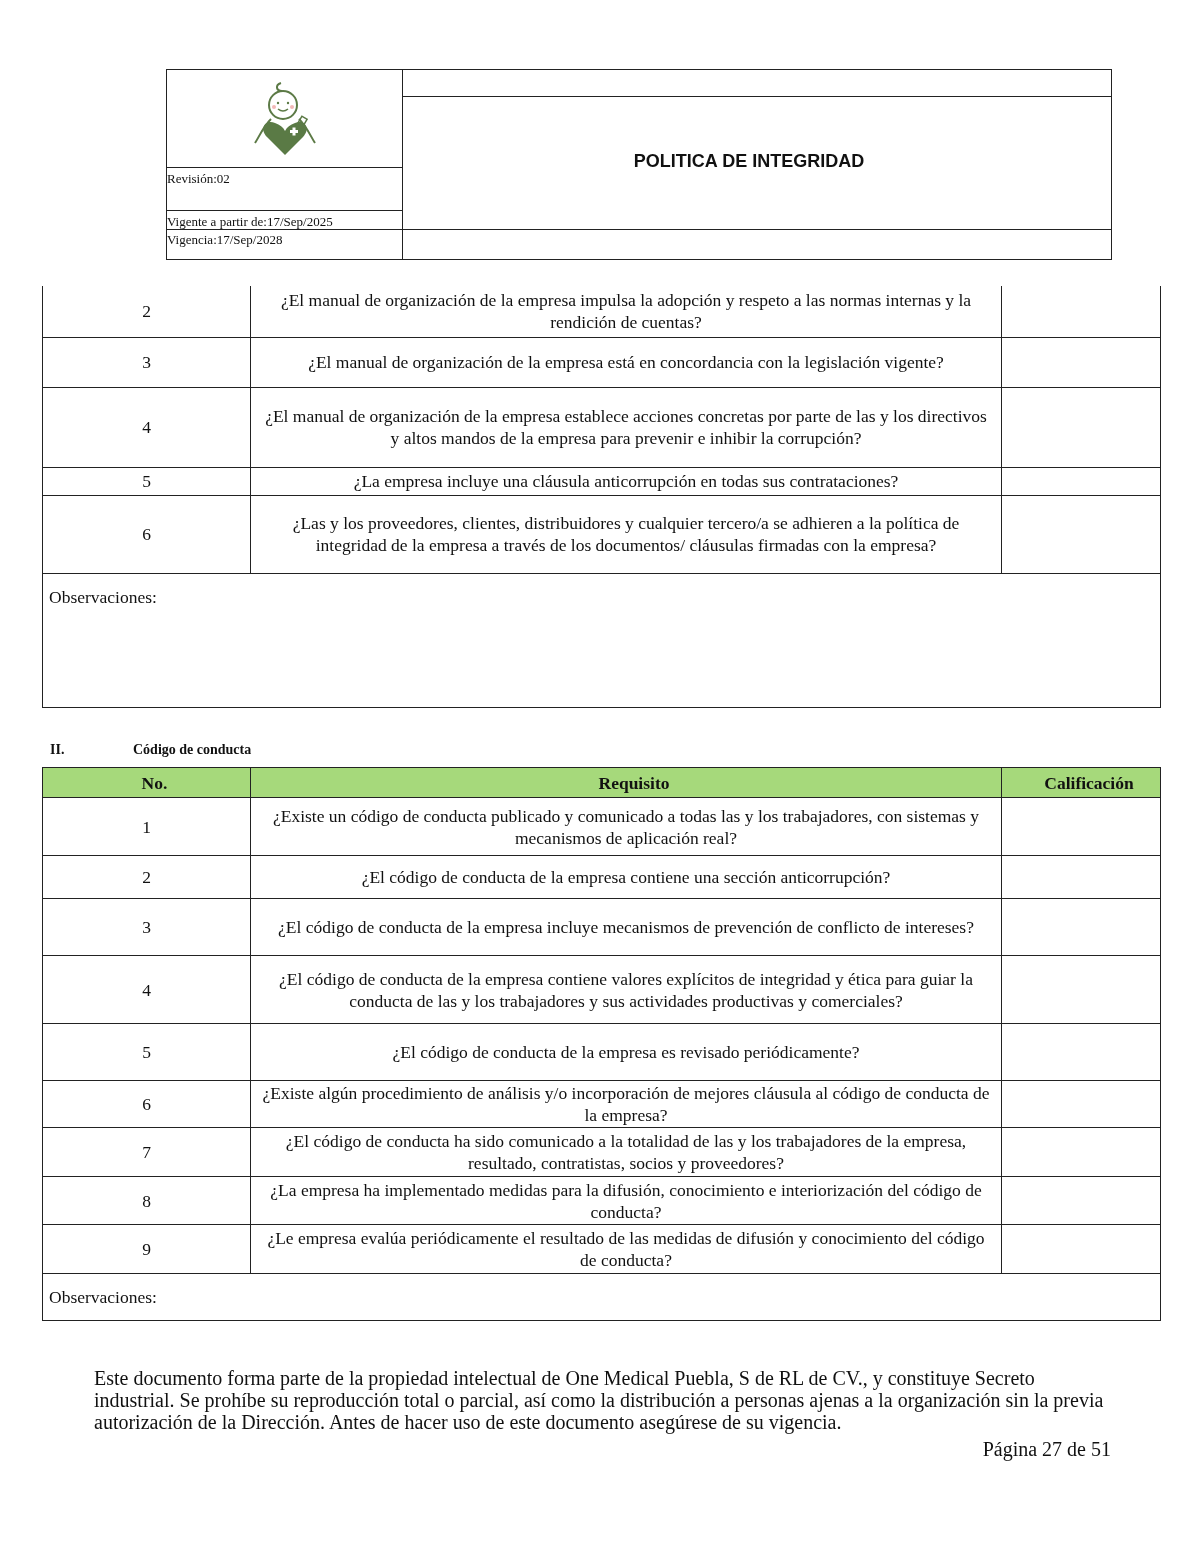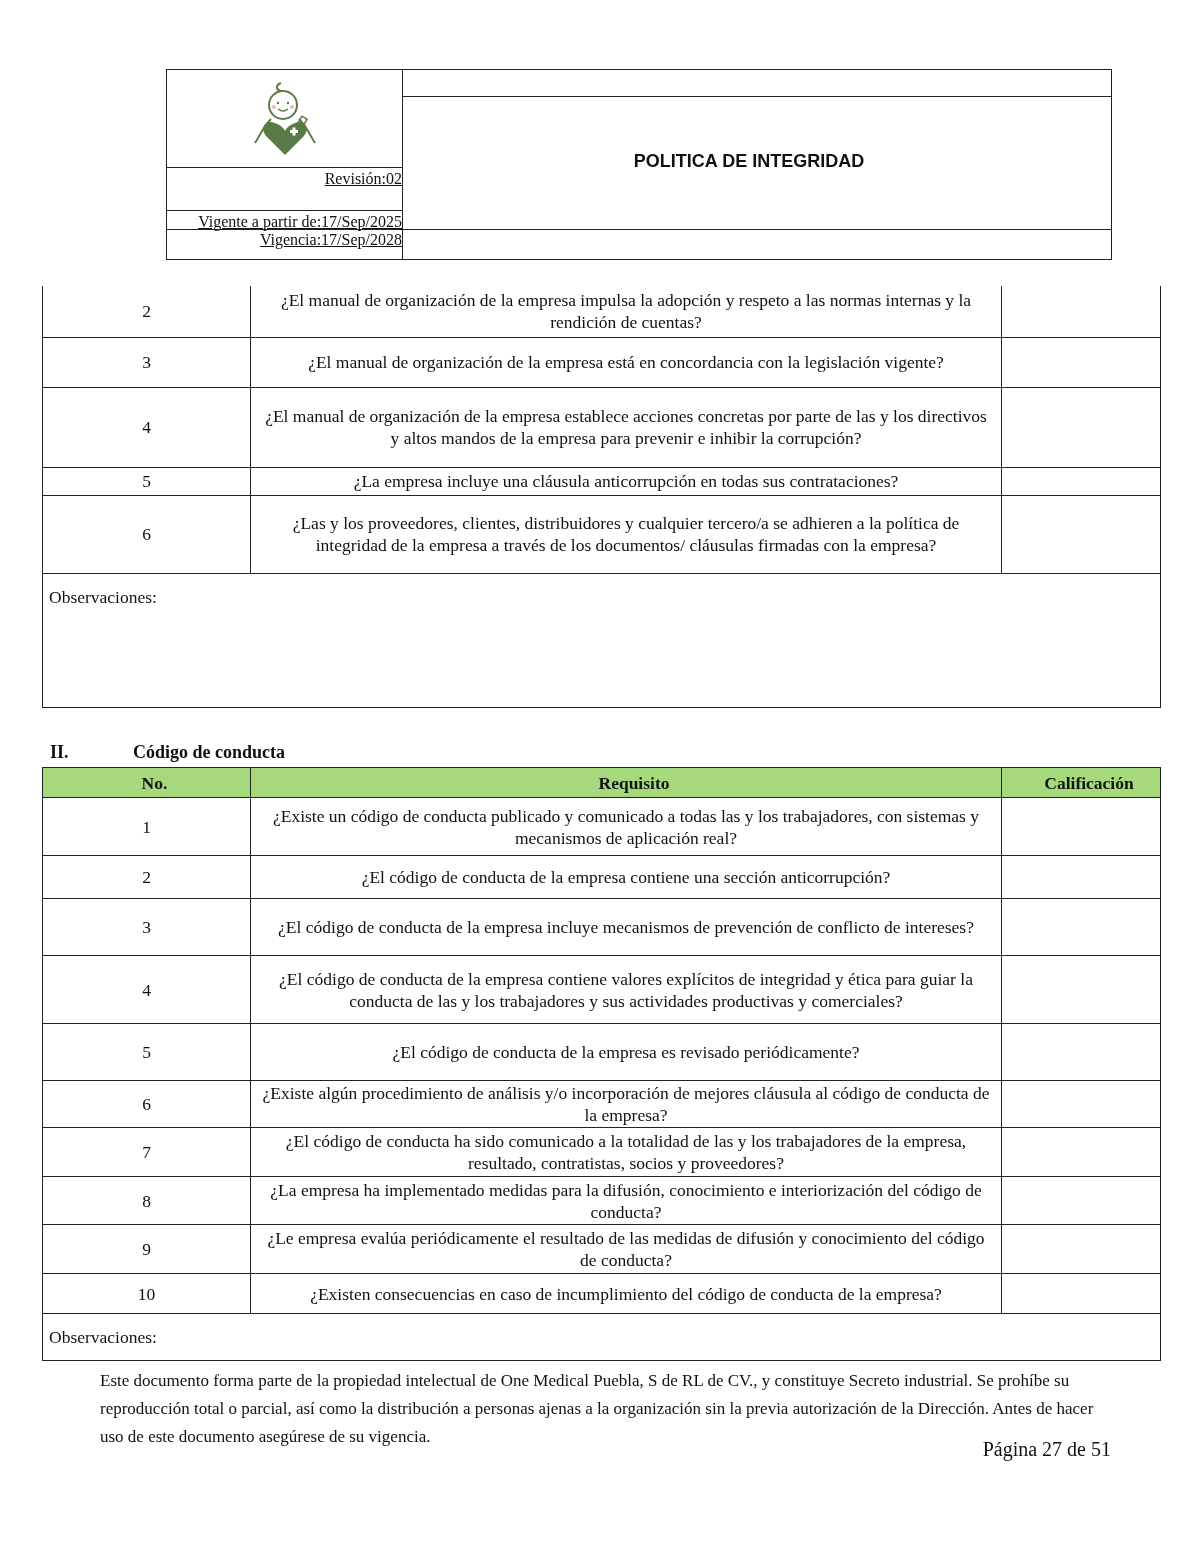--- a/index.html
+++ b/index.html
@@ -8,21 +8,21 @@
       font-family: "Liberation Serif", serif; color: #111;
     }
     
     .hdr { position: absolute; left: 166px; top: 69px; width: 946px; height: 191px;
       border: 1.5px solid #222; box-sizing: border-box; }
     .hdr .left { position: absolute; left: 0; top: 0; width: 236px; height: 100%;
       border-right: 1.5px solid #222; box-sizing: border-box; }
     .hdr .logo { position: absolute; left: 0; top: 0; width: 100%; height: 97px;
       display: flex; align-items: center; justify-content: center; }
     .hdr .meta { position: absolute; left: 0; width: 100%; border-top: 1.5px solid #222;
-      font-size: 16px; text-align: right; box-sizing: border-box; text-decoration: underline; }
+      font-size: 13px; text-align: left; box-sizing: border-box; }
     .hdr .meta.rev { top: 97px; height: 31px; line-height: 22px; }
     .hdr .meta.vig1 { top: 140px; height: 31px; line-height: 22px; }
     .hdr .meta.vig2 { top: 159px; height: 40px; line-height: 20px; }
     .hdr .right-top { position: absolute; left: 236px; top: 26px; right: 0;
       border-top: 1.5px solid #222; }
     .hdr .right-bot { position: absolute; left: 236px; top: 159px; right: 0;
       border-top: 1.5px solid #222; }
     .hdr .title { position: absolute; left: 220px; right: 0; top: 81px; text-align: center;
       font-family: "Liberation Sans", sans-serif; font-weight: bold; font-size: 18px; }
 
@@ -32,25 +32,25 @@
     td, th { border: 1.5px solid #222; padding: 0 8px; text-align: center; vertical-align: middle;
       line-height: 22px; }
     col.c1 { width: 208px; } col.c2 { width: 751px; } col.c3 { width: 159px; }
     th { background: #a6d97b; font-weight: bold; height: 29px; padding-left: 24px; }
     td.obs { text-align: left; vertical-align: top; padding: 12px 6px; }
     #t1 { top: 286px; }
     #t1 tr:first-child td { border-top: none; }
     #t1 tr:first-child td.c1, #t1 tr:first-child td.c3 { border-top: none; }
     #t2 { top: 767px; }
 
-    .section { position: absolute; left: 50px; top: 742px; font-weight: bold; font-size: 18px; }
+    .section { position: absolute; left: 50px; top: 742px; font-weight: bold; font-size: 14px; }
     .section .num { display: inline-block; width: 83px; }
 
-    .footer { position: absolute; left: 100px; top: 1367px; width: 1020px; font-size: 17px;
-      line-height: 28px; }
+    .footer { position: absolute; left: 94px; top: 1367px; width: 1020px; font-size: 20px;
+      line-height: 22px; }
     .page { position: absolute; right: 89px; top: 1438px; font-size: 20px; margin-left: 20px; }
   </style>
 </head>
 <body>
 
 <div class="hdr">
   <div class="left">
     <div class="logo">
       <svg width="80" height="80" viewBox="0 0 80 80">
         <path d="M36 4 C30 6 31 12 37 12" fill="none" stroke="#5c7a46" stroke-width="2"></path>
@@ -170,25 +170,20 @@
     <tr style="height:48px">
       <td>8</td>
       <td>¿La empresa ha implementado medidas para la difusión, conocimiento e interiorización del código de conducta?</td>
       <td></td>
     </tr>
     <tr style="height:49px">
       <td>9</td>
       <td>¿Le empresa evalúa periódicamente el resultado de las medidas de difusión y conocimiento del código de conducta?</td>
       <td></td>
     </tr>
-    <tr style="height:40px">
-      <td>10</td>
-      <td>¿Existen consecuencias en caso de incumplimiento del código de conducta de la empresa?</td>
-      <td></td>
-    </tr>
     <tr style="height:46px">
       <td colspan="3" class="obs"><span>Observaciones:</span></td>
     </tr>
   </tbody>
 </table>
 
 <div class="footer">Este documento forma parte de la propiedad intelectual de One Medical Puebla, S de RL de CV., y constituye Secreto industrial. Se prohíbe su reproducción total o parcial, así como la distribución a personas ajenas a la organización sin la previa autorización de la Dirección. Antes de hacer uso de este documento asegúrese de su vigencia.</div>
 <div class="page">Página 27 de 51</div>
 
 </body></html>

